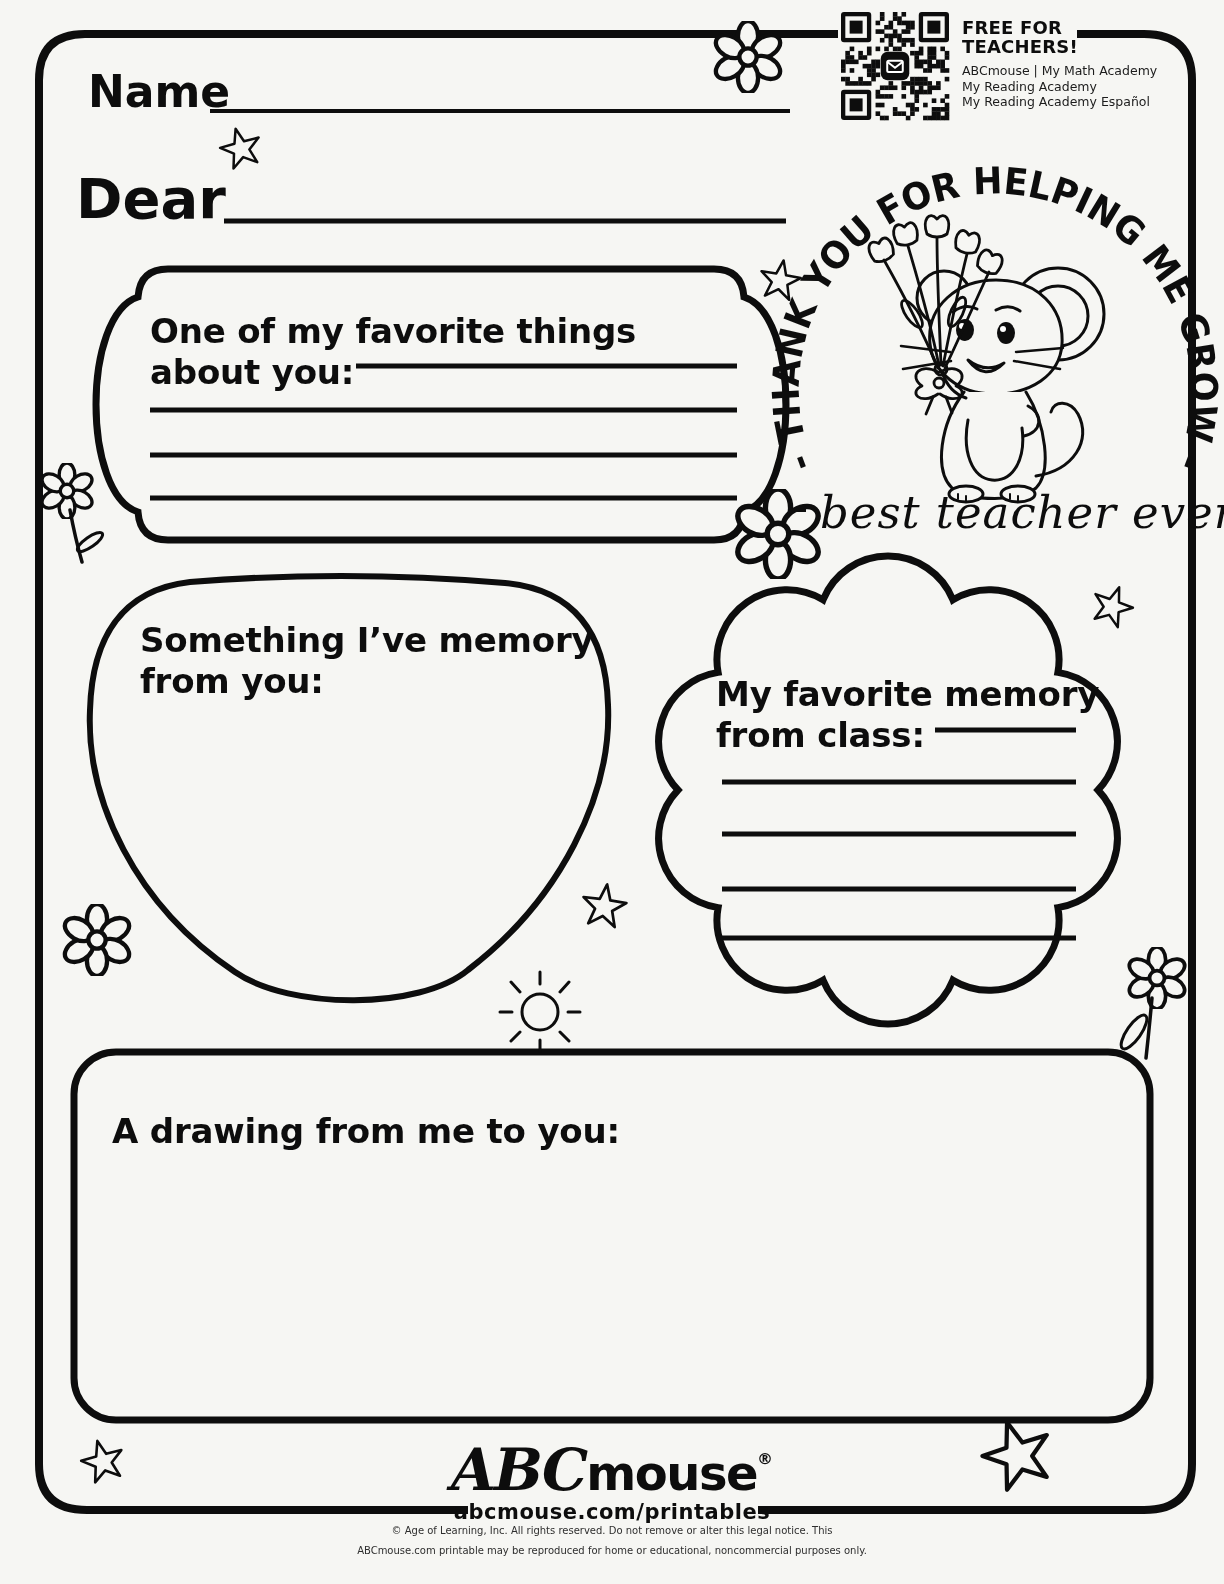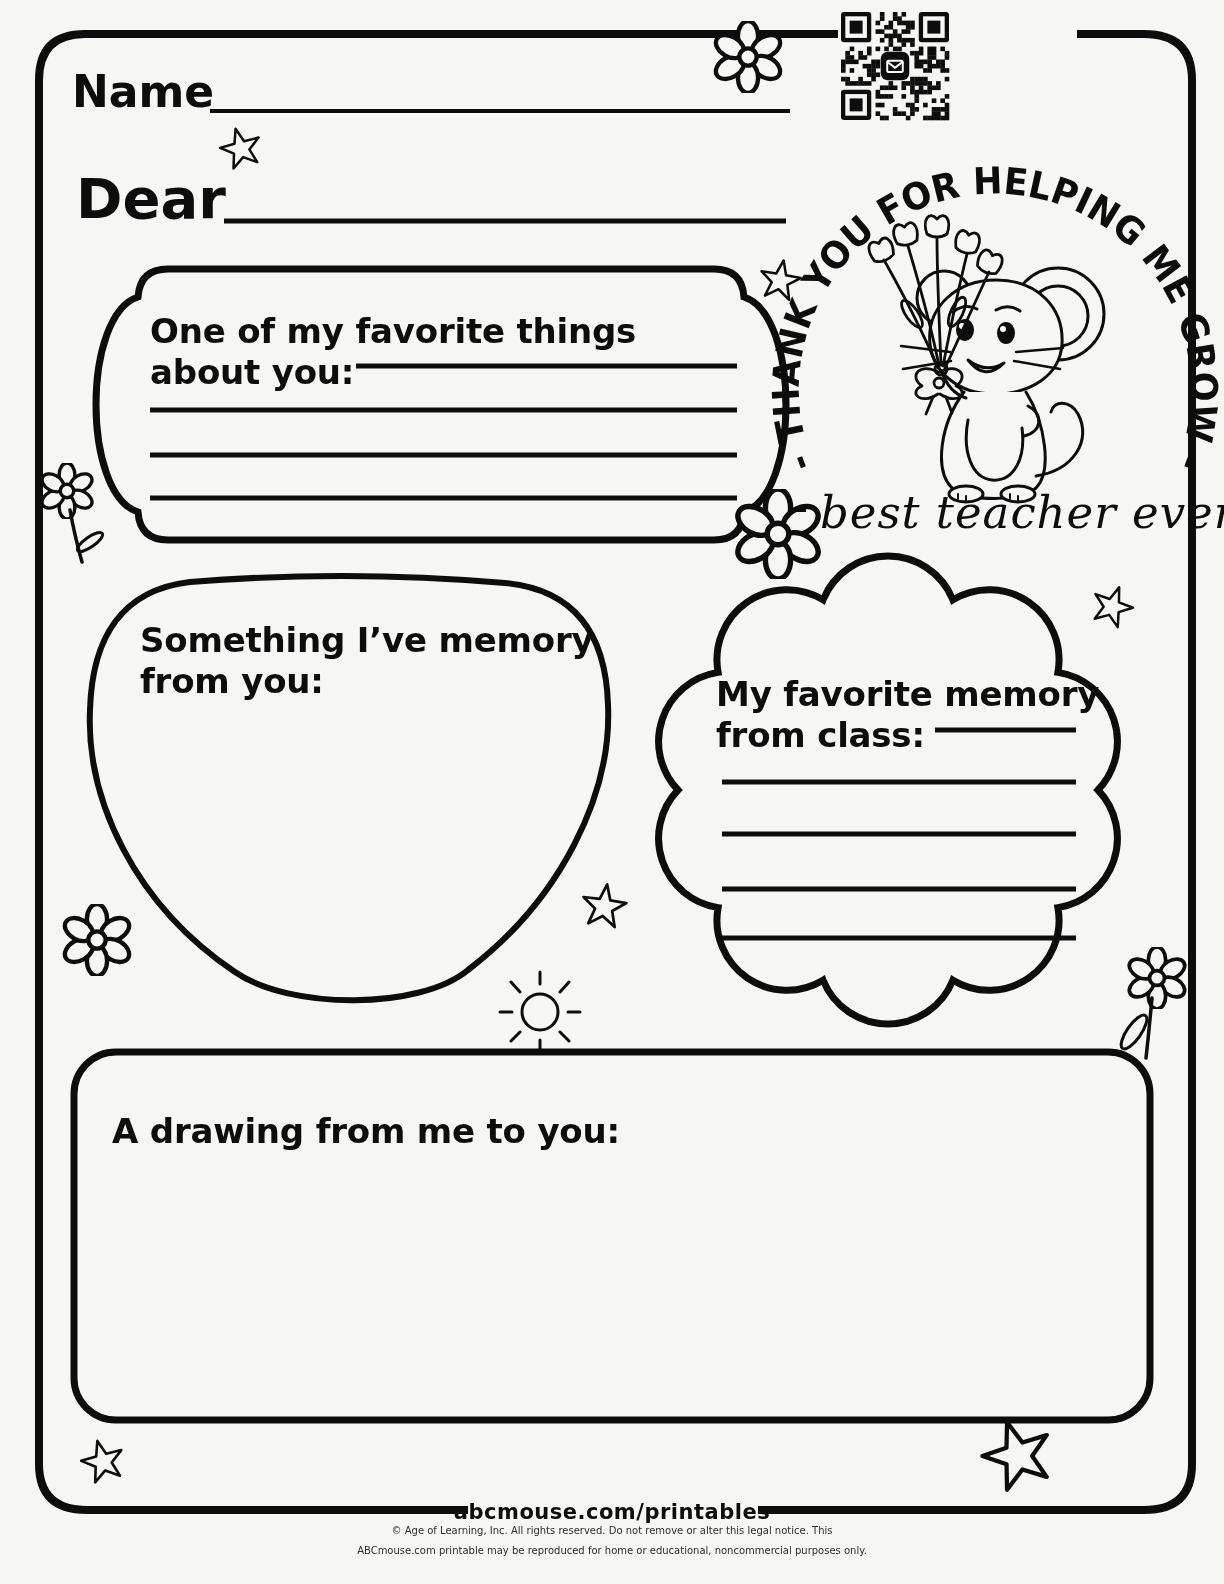--- a/index.html
+++ b/index.html
@@ -376,24 +376,32 @@
         <rect x="86.4" y="8.64" width="12.96" height="12.96" fill="var(--ink)"></rect>
         <rect x="0" y="77.76" width="30.240000000000002" height="30.240000000000002" fill="var(--ink)" rx="3"></rect>
         <rect x="4.32" y="82.08000000000001" width="21.6" height="21.6" fill="var(--paper)"></rect>
         <rect x="8.64" y="86.4" width="12.96" height="12.96" fill="var(--ink)"></rect>
         <rect x="39.744" y="39.744" width="28.512" height="28.512" fill="var(--ink)" rx="7"></rect>
         <rect x="46.224" y="48.81600000000001" width="15.552000000000001" height="11.232000000000001" fill="none" rx="1.5" stroke="#ffffff" stroke-width="2"></rect>
         <path d="M 46.224,49.68000000000001 L 54,55.72800000000001 L 61.77600000000001,49.68000000000001" stroke="#ffffff" stroke-width="2" fill="none"></path>
       </g>
 </svg>
 
-<div class="txt name" style="left:72px;top:66px">Name</div>
+<div class="txt name" style="left:88px;top:66px">Name</div>
 
 <div class="txt dear" style="left:76px;top:166px">Dear</div>
 
+<div class="txt" style="left:962px;top:18px">
+  <div class="offer1">FREE FOR</div>
+  <div class="offer1">TEACHERS!</div>
+  <div style="height:7px"></div>
+  <div class="prod">ABCmouse | My Math Academy</div>
+  <div class="prod">My Reading Academy</div>
+  <div class="prod">My Reading Academy Español</div>
+</div>
 
 <div class="txt h2" style="left:150px;top:283px">
   <div>One of my favorite things</div>
   <div>about you:</div>
 </div>
 
 <div class="txt h2" style="left:140px;top:592px">
   <div>Something I’ve memory</div>
   <div>from you:</div>
 </div>
@@ -402,19 +410,22 @@
   <div>My favorite memory</div>
   <div>from class:</div>
 </div>
 
 <div class="txt h2" style="left:112px;top:1083px">A drawing from me to you:</div>
 
 <div class="txt tagline" style="left:793px;top:486px">
   <span class="dash">-</span><span class="script">best teacher ever</span>
 </div>
 
+<div class="txt center logo" style="top:1436px">
+  <span class="abc">ABC</span><span class="mouse">mouse</span><span class="reg">®</span>
+</div>
 
 <div class="txt center url" style="top:1500px">abcmouse.com/printables</div>
 
 <div class="txt center legal" style="top:1521px">© Age of Learning, Inc. All rights reserved. Do not remove or alter this legal notice. This</div>
 <div class="txt center legal" style="top:1541px">ABCmouse.com printable may be reproduced for home or educational, noncommercial purposes only.</div>
 
 </div>
 
 </body></html>

